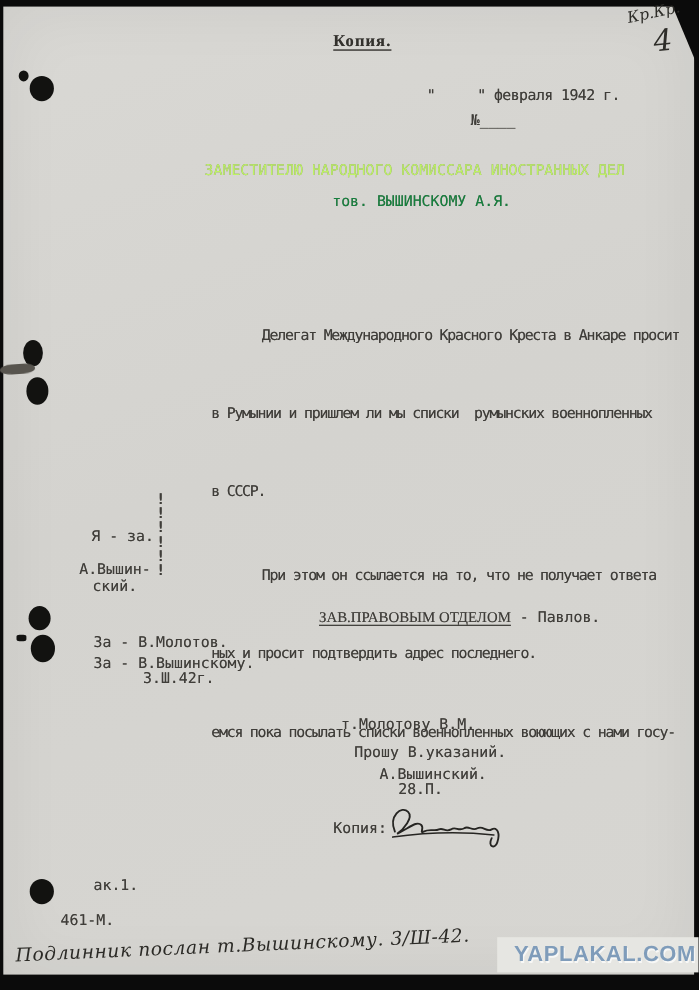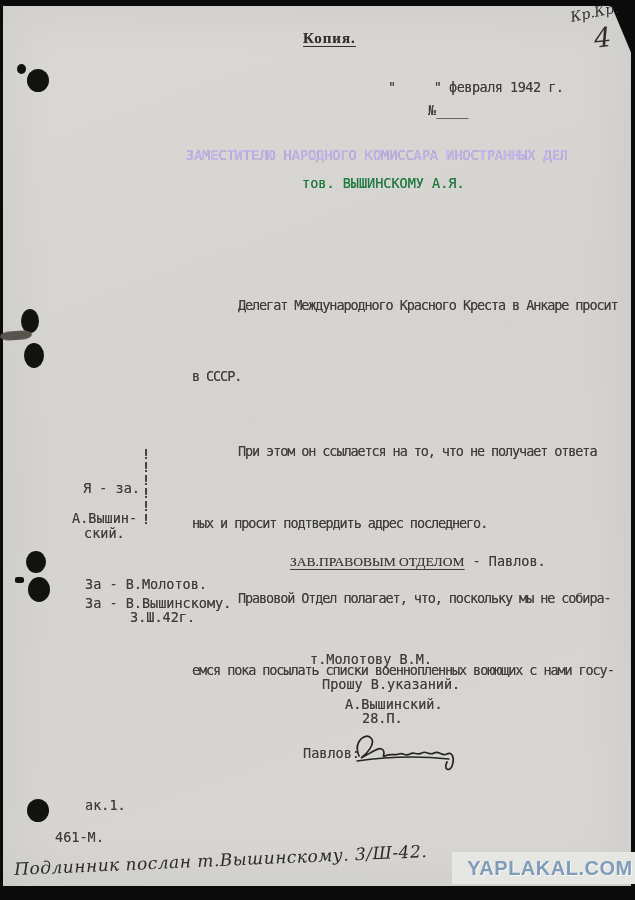--- a/index.html
+++ b/index.html
@@ -65,29 +65,29 @@
 <div class="blot" style="left:27px;top:799px;width:22px;height:23px;"></div>
 
 <div class="typed underlined" style="left:303px;top:30px;font-size:15px;color:#33312d;font-weight:bold;letter-spacing:1px;">Копия.</div>
 
 <div class="hand" style="left:570px;top:4px;font-size:14px;transform:rotate(-12deg);">Кр.Кр.</div>
 <div class="hand" style="left:594px;top:22px;font-size:27px;transform:rotate(-6deg);">4</div>
 
 <div class="typed" style="left:388px;top:79px;letter-spacing:-0.5px;">"     " февраля 1942 г.</div>
 <div class="typed" style="left:428px;top:102px;">№____</div>
 
-<div class="typed" style="left:186px;top:147px;color:#c4b5fd;">ЗАМЕСТИТЕЛЮ НАРОДНОГО КОМИССАРА ИНОСТРАННЫХ ДЕЛ</div>
+<div class="typed" style="left:186px;top:147px;color:#bef264;">ЗАМЕСТИТЕЛЮ НАРОДНОГО КОМИССАРА ИНОСТРАННЫХ ДЕЛ</div>
 <div class="typed" style="left:302px;top:175px;color:#15803d;">тов. ВЫШИНСКОМУ А.Я.</div>
 
 <div class="typed body-block" style="left:160px;top:246px;">
   <div class="line indent">Делегат Международного Красного Креста в Анкаре просит</div>
+  <div class="line">в Румынии и пришлем ли мы списки  румынских военнопленных</div>
   <div class="line">в СССР.</div>
   <div class="line indent" style="margin-top:4px;">При этом он ссылается на то, что не получает ответа</div>
   <div class="line">ных и просит подтвердить адрес последнего.</div>
-  <div class="line indent" style="margin-top:4px;">Правовой Отдел полагает, что, поскольку мы не собира-</div>
   <div class="line">емся пока посылать списки военнопленных воюющих с нами госу-</div>
   
   
 </div>
 
 <div class="typed margin-marks" style="left:142px;top:448px;">!
 !
 !
 !
 !
@@ -100,21 +100,21 @@
 
 <div class="typed" style="left:85px;top:576px;">За - В.Молотов.</div>
 <div class="typed" style="left:85px;top:595px;">За - В.Вышинскому.</div>
 <div class="typed" style="left:130px;top:609px;">3.Ш.42г.</div>
 
 <div class="typed" style="left:310px;top:651px;">т.Молотову В.М.</div>
 <div class="typed" style="left:322px;top:676px;">Прошу В.указаний.</div>
 <div class="typed" style="left:345px;top:696px;">А.Вышинский.</div>
 <div class="typed" style="left:362px;top:710px;">28.П.</div>
 
-<div class="typed" style="left:303px;top:745px;">Павлов:</div>
+<div class="typed" style="left:303px;top:745px;">Копия:</div>
 <svg class="sig" style="left:345px;top:728px;" width="120" height="50" viewBox="0 0 120 50">
   <path d="M14,28 C8,14 20,4 26,10 C31,15 22,26 16,30 C28,24 34,18 38,22 C41,25 36,30 40,28 C46,25 50,28 54,26 C58,24 60,29 65,26 C69,23 72,28 77,25 C81,22 84,28 89,25 C94,22 97,29 102,26 C107,23 110,30 107,38 C105,44 98,42 102,34" fill="none" stroke="#262522" stroke-width="1.7" stroke-linecap="round"></path>
   <path d="M12,33 C40,29 75,28 104,31" fill="none" stroke="#262522" stroke-width="1.4" stroke-linecap="round"></path>
 </svg>
 
 <div class="typed" style="left:85px;top:797px;">ак.1.</div>
 <div class="typed" style="left:55px;top:829px;">461-М.</div>
 <div class="hand" style="left:14px;top:850px;font-size:17px;letter-spacing:0.5px;transform:rotate(-2.5deg);color:#2b2a26;">Подлинник послан т.Вышинскому. 3/Ш-42.</div>
 
 <div class="watermark">

